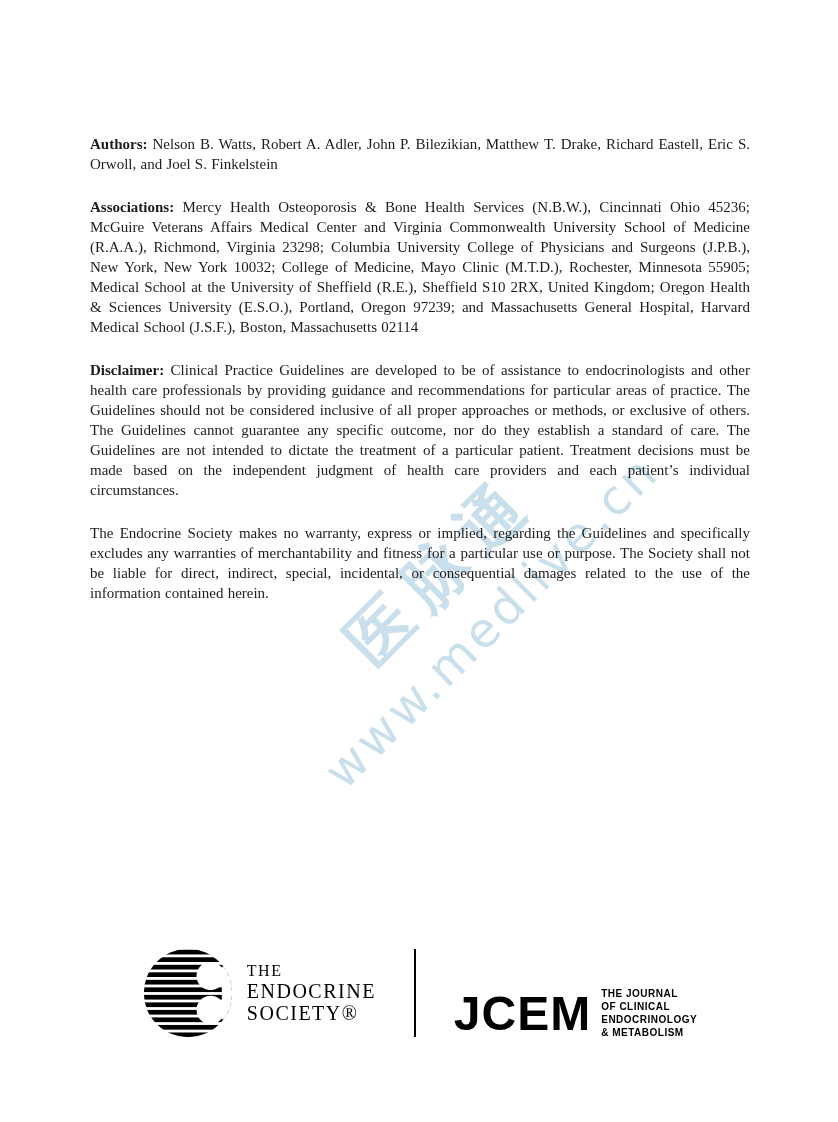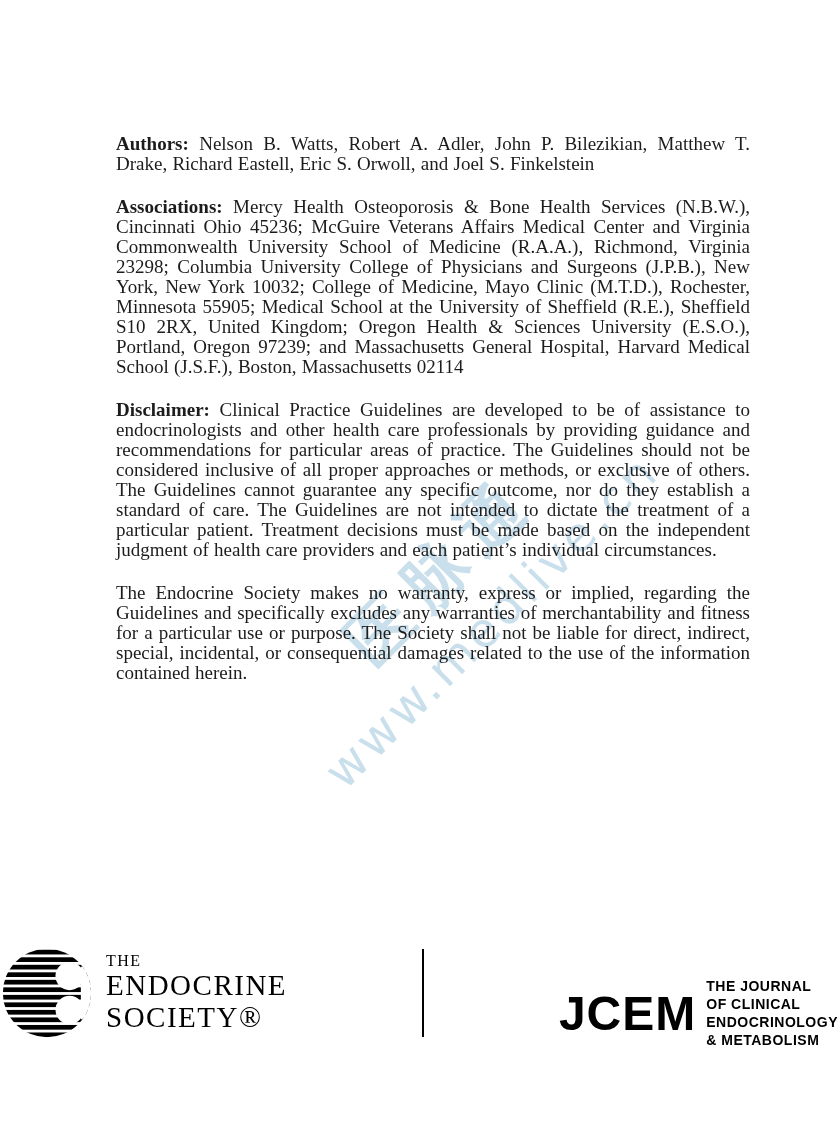--- a/index.html
+++ b/index.html
@@ -18,26 +18,25 @@
   .content {
     position: absolute;
     left: 90px;
     top: 134px;
     width: 660px;
     z-index: 2;
     color: #1c1c1c;
   }
 
   .para {
-    font-size: 19px;
+    font-size: 15px;
     line-height: 20px;
     text-align: justify;
     margin-bottom: 23px;
     word-spacing: 0.5px;
-    margin-left: 26px;
   }
   .para strong { font-weight: bold; }
   .para em { font-style: italic; }
 
   
   .watermark {
     position: absolute;
     left: 180px;
     top: 400px;
     width: 560px;
@@ -66,59 +65,59 @@
 
   
   .footer {
     position: absolute;
     left: 0;
     right: 0;
     top: 938px;
     height: 110px;
     display: flex;
     align-items: center;
-    justify-content: space-between;
+    justify-content: center;
     gap: 28px;
     z-index: 2;
   }
   .es-logo {
     display: flex;
     align-items: center;
     gap: 12px;
   }
   .es-mark { width: 94px; height: 94px; display: block; }
   .es-text {
     font-family: "Liberation Serif", serif;
     color: #000;
     text-transform: uppercase;
     letter-spacing: 1.5px;
     line-height: 1.1;
   }
   .es-text .es-line1 { font-size: 16px; }
-  .es-text .es-line2, .es-text .es-line3 { font-size: 29px; }
+  .es-text .es-line2, .es-text .es-line3 { font-size: 20px; }
 
   .logo-divider {
     width: 2px;
     height: 88px;
     background: #000;
     margin: 0 10px;
   }
 
   .jcem { display: flex; align-items: center; gap: 10px; margin-top: 40px; }
   .jcem-name {
     font-family: "Liberation Sans", sans-serif;
     font-weight: bold;
     font-size: 48px;
     letter-spacing: 1px;
     color: #000;
   }
   .jcem-tagline {
     font-family: "Liberation Sans", sans-serif;
     font-weight: bold;
-    font-size: 14px;
+    font-size: 10px;
     line-height: 1.3;
     letter-spacing: 0.5px;
     color: #000;
     text-transform: uppercase;
   }
 </style>
 </head>
 <body>
 
 <div class="page">

